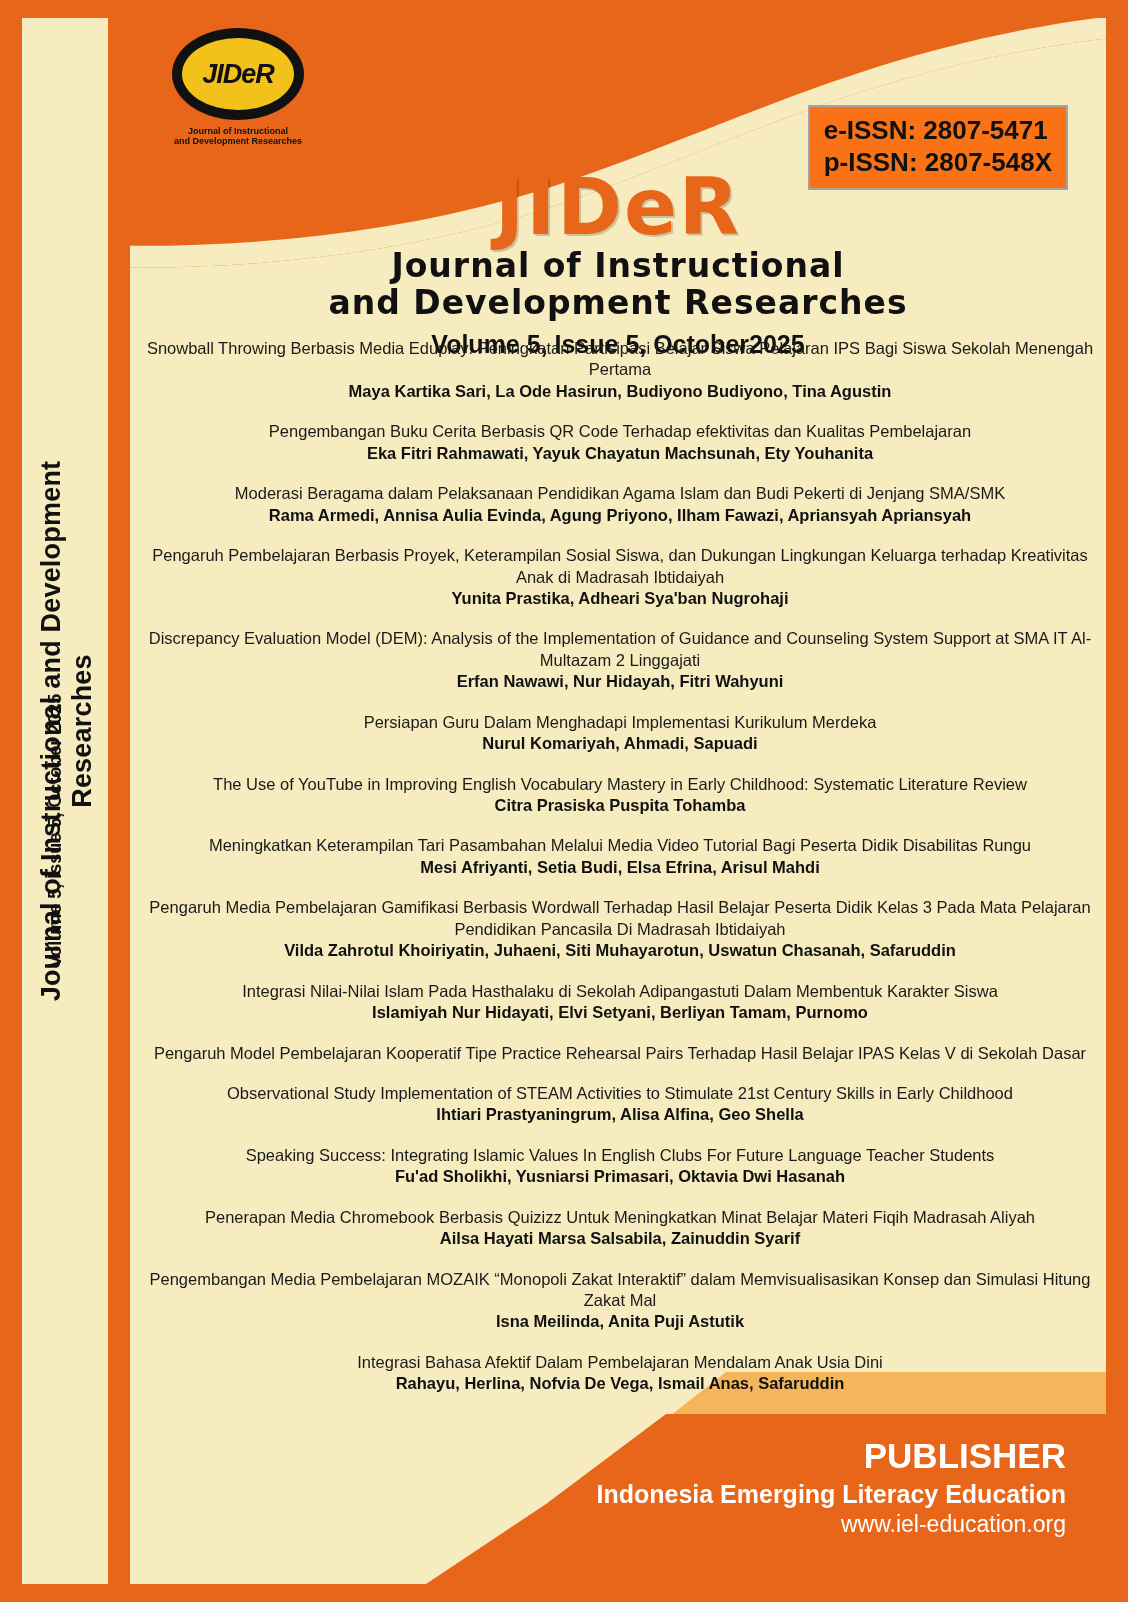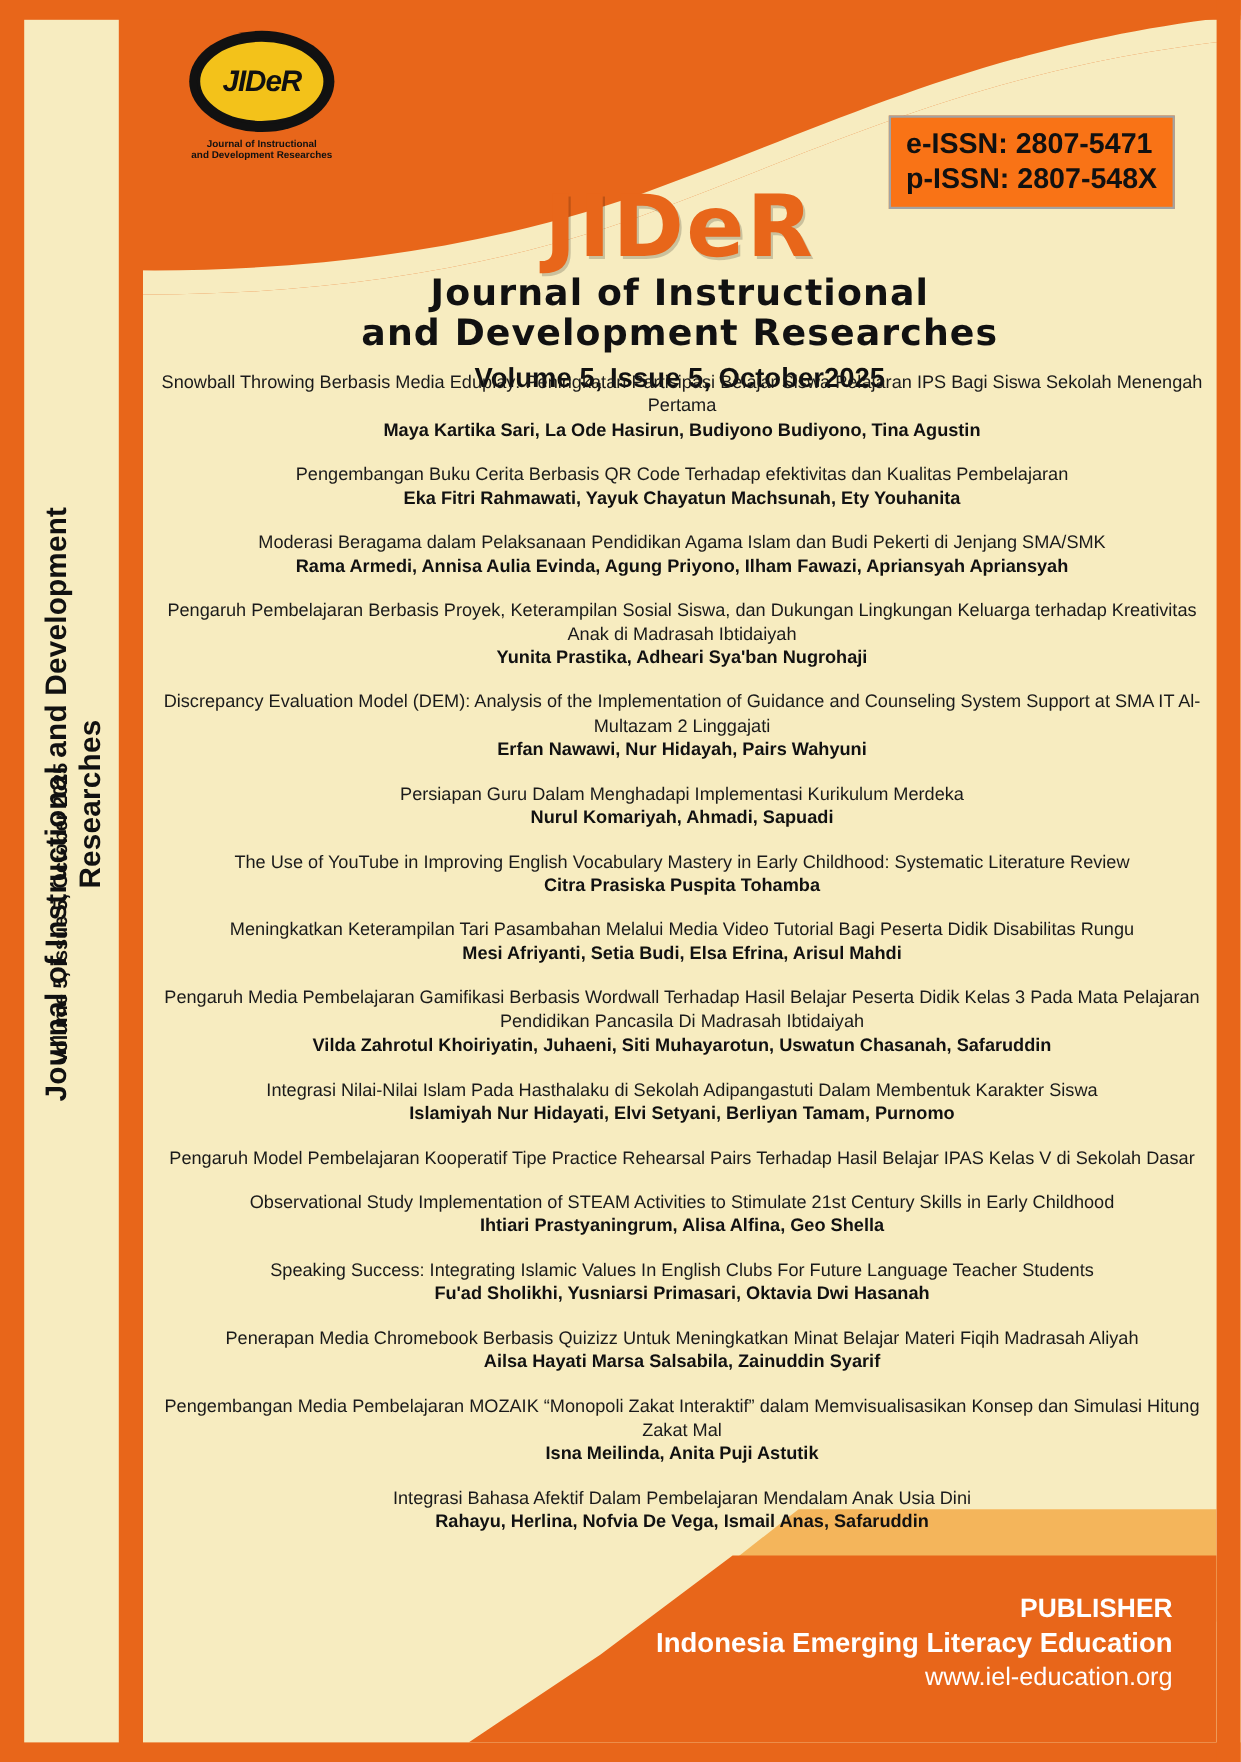--- a/index.html
+++ b/index.html
@@ -207,21 +207,21 @@
     right: 22px; bottom: 18px;
     width: 680px; height: 230px;
   }
   .publisher {
     position: absolute;
     right: 62px; bottom: 62px;
     text-align: right;
     z-index: 4;
   }
   .pub-title {
-    font-size: 24px;
+    font-size: 35px;
     font-weight: bold;
     color: #fff;
     line-height: 1.22;
   }
   .pub-name {
     font-size: 25px;
     font-weight: bold;
     color: #fff;
     line-height: 1.3;
   }
@@ -293,21 +293,21 @@
     <div class="article">
       <div class="article-title">Moderasi Beragama dalam Pelaksanaan Pendidikan Agama Islam dan Budi Pekerti di Jenjang SMA/SMK</div>
       <div class="article-authors">Rama Armedi, Annisa Aulia Evinda, Agung Priyono, Ilham Fawazi, Apriansyah Apriansyah</div>
     </div>
     <div class="article">
       <div class="article-title">Pengaruh Pembelajaran Berbasis Proyek, Keterampilan Sosial Siswa, dan Dukungan Lingkungan Keluarga terhadap Kreativitas Anak di Madrasah Ibtidaiyah</div>
       <div class="article-authors">Yunita Prastika, Adheari Sya'ban Nugrohaji</div>
     </div>
     <div class="article">
       <div class="article-title">Discrepancy Evaluation Model (DEM): Analysis of the Implementation of Guidance and Counseling System Support at SMA IT Al-Multazam 2 Linggajati</div>
-      <div class="article-authors">Erfan Nawawi, Nur Hidayah, Pairs Wahyuni</div>
+      <div class="article-authors">Erfan Nawawi, Nur Hidayah, Fitri Wahyuni</div>
     </div>
     <div class="article">
       <div class="article-title">Persiapan Guru Dalam Menghadapi Implementasi Kurikulum Merdeka</div>
       <div class="article-authors">Nurul Komariyah, Ahmadi, Sapuadi</div>
     </div>
     <div class="article">
       <div class="article-title">The Use of YouTube in Improving English Vocabulary Mastery in Early Childhood: Systematic Literature Review</div>
       <div class="article-authors">Citra Prasiska Puspita Tohamba</div>
     </div>
     <div class="article">

